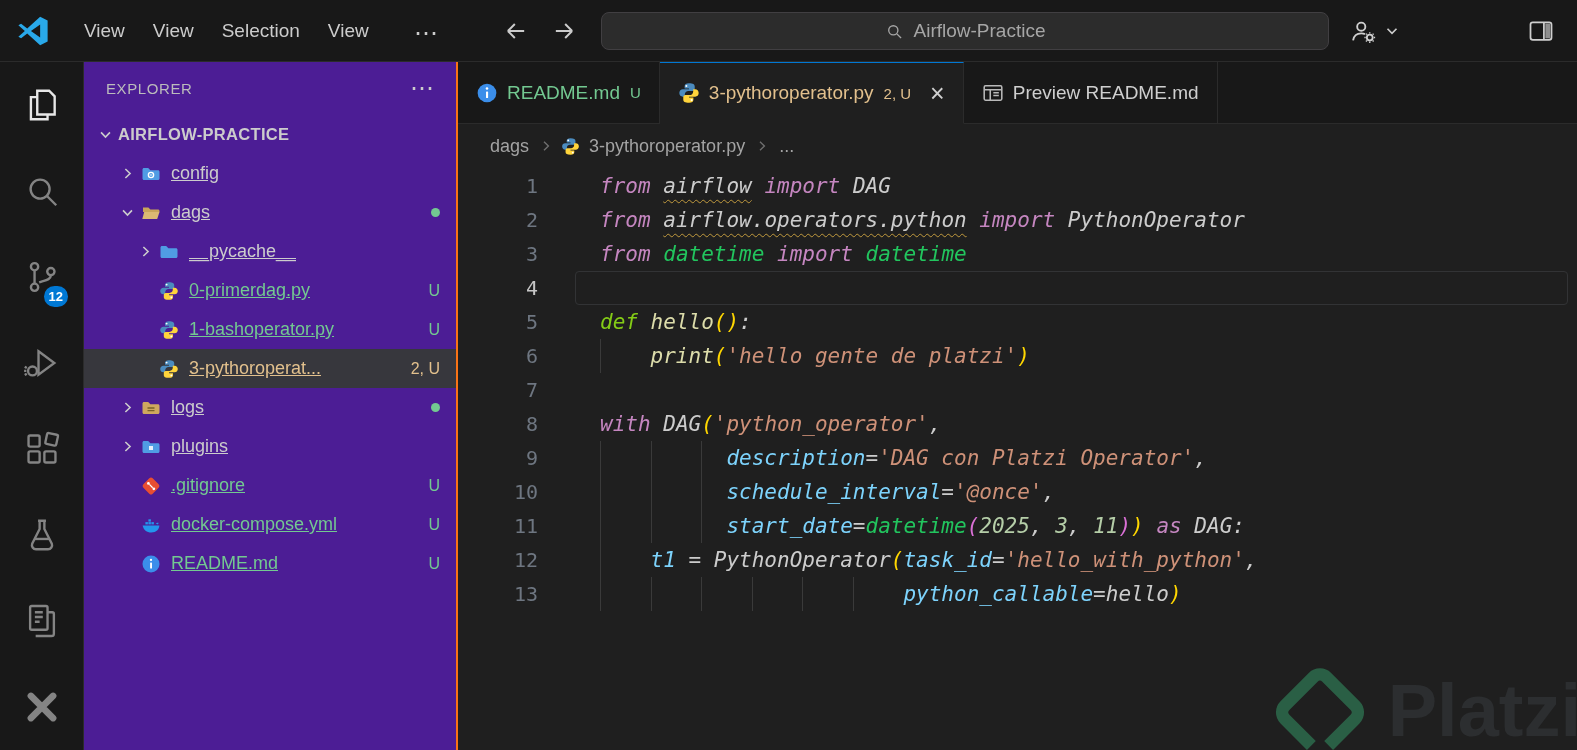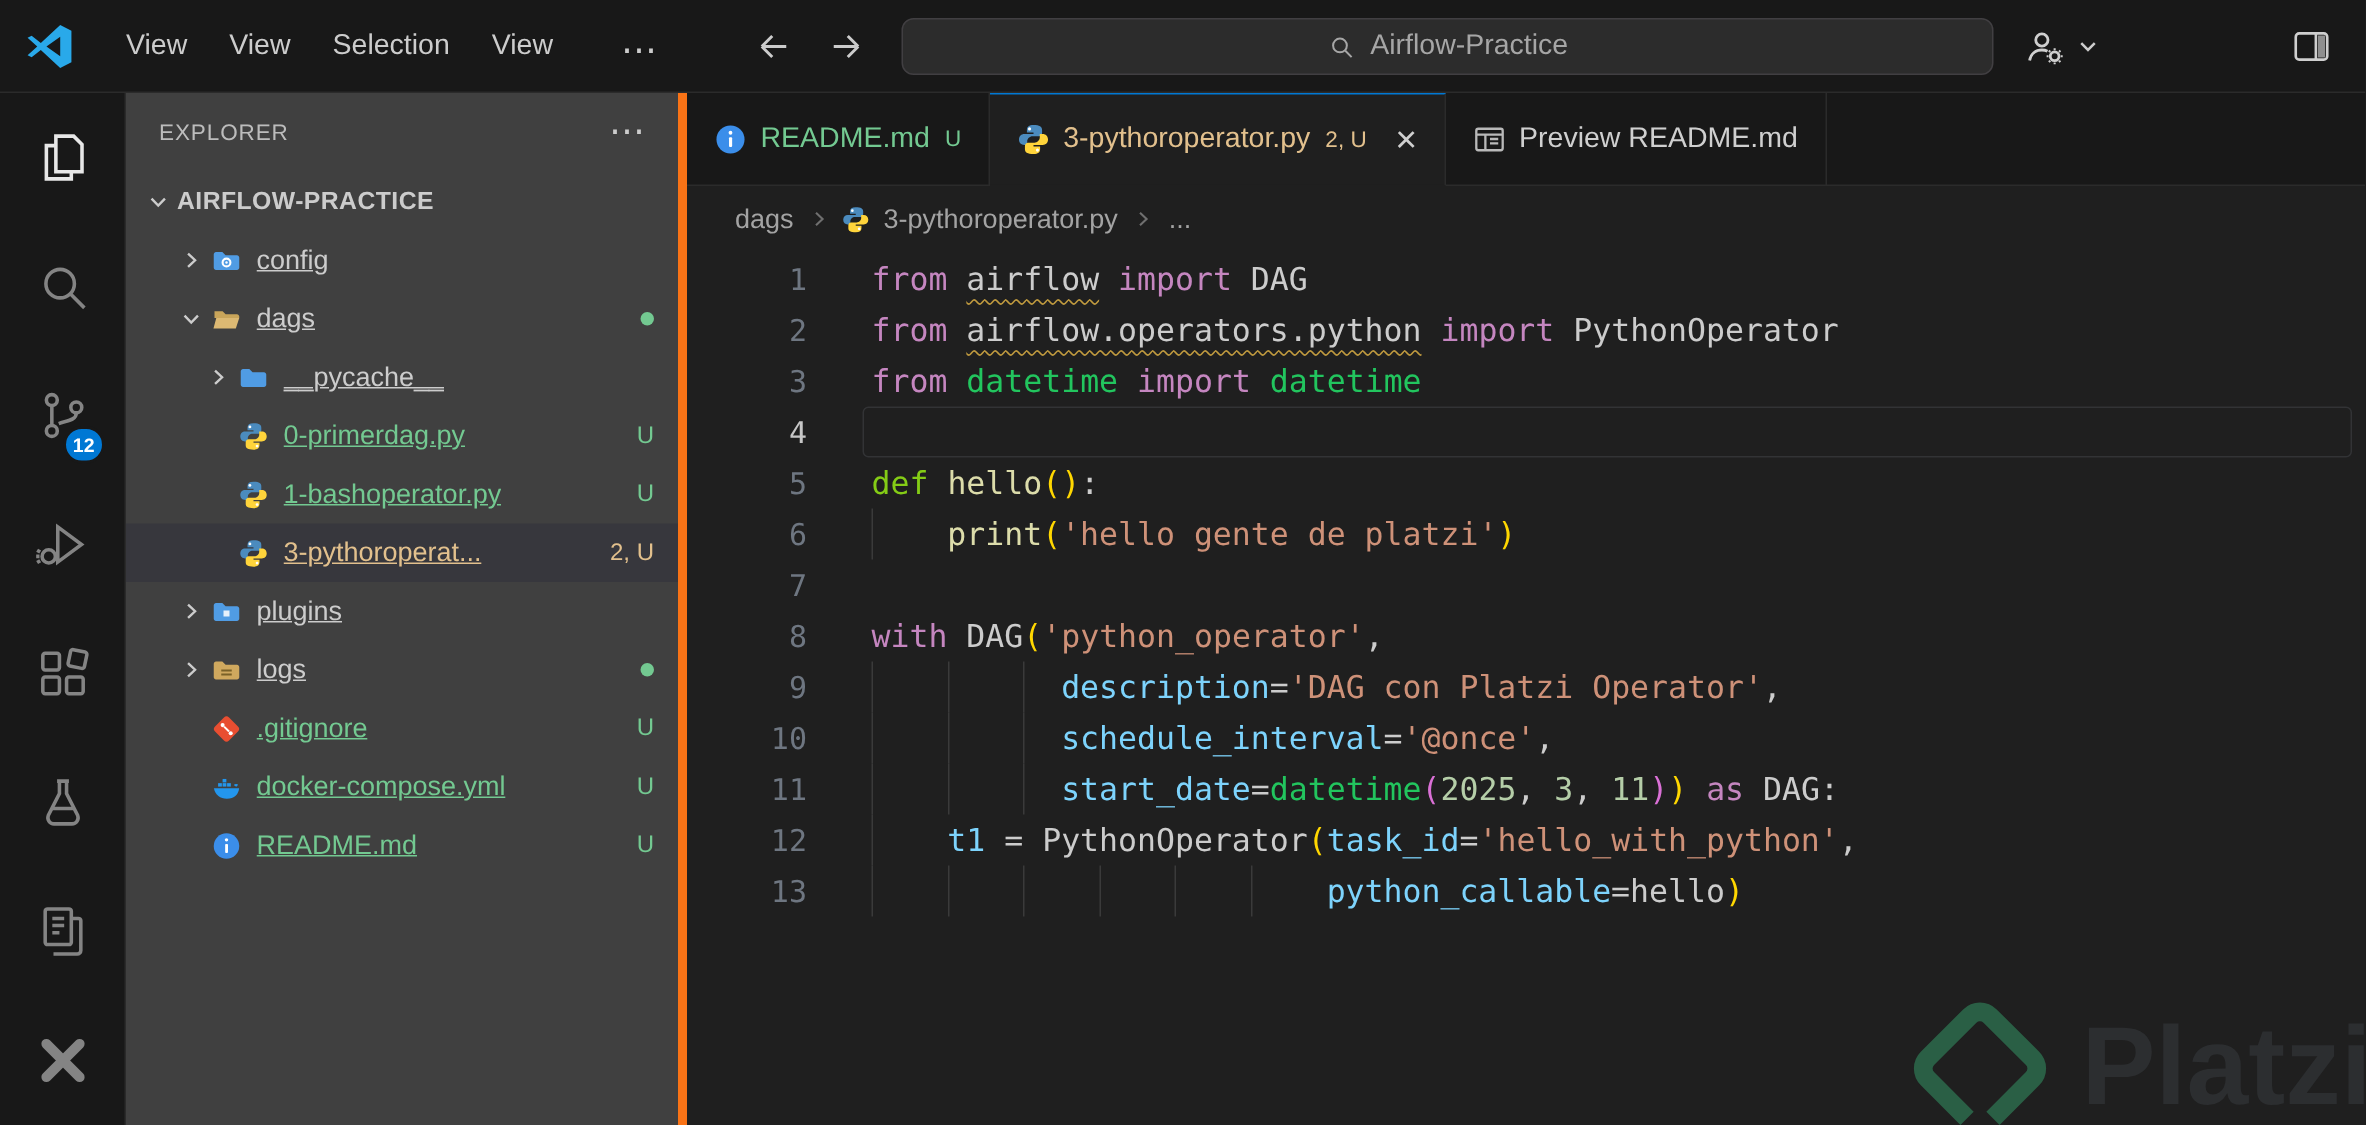--- a/index.html
+++ b/index.html
@@ -42,21 +42,21 @@
              color:#848484; position:relative; cursor:pointer; }
   .ab-item.active { color:#e7e7e7; }
   .ab-item .ab-ic { display:flex; }
   .ab-item svg { width:38px; height:38px; }
   .badge { position:absolute; right:13px; bottom:11px; min-width:25px; height:25px; border-radius:13px;
            background:var(--accent); color:#fff; font-size:13px; font-weight:bold;
            display:flex; align-items:center; justify-content:center; padding:0 5px;
            border:2px solid #181818; }
 
   
-  .sidebar { width:374px; flex:none; background:#404040; border-right:6px solid #f97316;
+  .sidebar { width:374px; flex:none; background:#4c1d95; border-right:2px solid #f97316;
              display:flex; flex-direction:column; overflow:hidden; }
   .sb-header { height:52px; flex:none; display:flex; align-items:center; padding:0 22px; }
   .sb-title { font-size:15px; color:#bcbcbc; letter-spacing:.6px; }
   .sb-more { margin-left:auto; color:#cccccc; font-size:24px; line-height:1; cursor:pointer; }
   .root-row { height:40px; flex:none; display:flex; align-items:center; padding-left:8px;
               font-weight:bold; color:#cccccc; font-size:16.5px; letter-spacing:.3px; cursor:pointer; }
   .root-row .chev { width:26px; }
   .row { height:39px; display:flex; align-items:center; padding-right:16px;
          font-size:18px; color:#cccccc; cursor:pointer; }
   .row.lvl1 { padding-left:30px; }
@@ -94,21 +94,21 @@
   .bc-icon { width:19px; height:19px; display:flex; margin-right:7px; }
   .bc-icon svg { width:19px; height:19px; }
 
   .code { flex:1; padding-top:1px; font-family:"DejaVu Sans Mono","Liberation Mono",monospace;
           font-size:21px; color:#cccccc; }
   .cline { display:flex; height:34px; line-height:34px; position:relative; }
   .gut { width:80px; flex:none; text-align:right; color:#6e7681; font-size:20px; }
   .cline.cur .gut { color:#c6c6c6; }
   .curbox { position:absolute; left:117px; right:9px; top:0; bottom:0;
             border:1px solid #323335; border-radius:4px; pointer-events:none; }
-  .cbody { margin-left:43px; white-space:pre; position:relative; }
+  .cbody { margin-left:62px; white-space:pre; position:relative;font-style:italic; }
   .indent { display:inline-block; position:relative; height:34px; vertical-align:top; }
   .indent i { position:absolute; top:0; bottom:0; width:1px; background:#3a3a3a; }
   .tk.kw  { color:#C586C0; }
   .tk.kwd { color:#84cc16;text-align:right; }
   .tk.fn  { color:#DCDCAA; }
   .tk.cls { color:#22c55e; }
   .tk.str { color:#CE9178; }
   .tk.num { color:#B5CEA8; }
   .tk.var { color:#7dd3fc;text-align:center; }
   .tk.pl  { color:#cccccc; }
@@ -354,40 +354,40 @@
             <span class="git warning">2, U</span>
           </div>
           <div class="row lvl1">
             <span class="chev">
               <svg viewBox="0 0 16 16" fill="none" stroke="currentColor" stroke-width="1.5">
                 <path d="M6 3.8L10.4 8 6 12.2"></path>
               </svg>
             </span>
             <span class="ficon">
               <svg viewBox="0 0 20 20">
-                <path fill="#509CE4" d="M1.5 5.5C1.5 4.7 2.2 4 3 4h4.2l2.2 2.2H17c.8 0 1.5.7 1.5 1.5v6.8c0 .8-.7 1.5-1.5 1.5H3c-.8 0-1.5-.7-1.5-1.5z"></path>
-                <rect x="8" y="9" width="4" height="4" fill="#fff" opacity=".85"></rect>
-              </svg>
-            </span>
-            <span class="flabel ">plugins</span>
+                <path fill="#cfa85e" d="M1.5 5.5C1.5 4.7 2.2 4 3 4h4.2l2.2 2.2H17c.8 0 1.5.7 1.5 1.5v6.8c0 .8-.7 1.5-1.5 1.5H3c-.8 0-1.5-.7-1.5-1.5z"></path>
+                <path d="M6.5 10h7M6.5 12.6h7" stroke="#7a6128" stroke-width="1.3"></path>
+              </svg>
+            </span>
+            <span class="flabel ">logs</span>
+            <span class="dot"></span>
           </div>
           <div class="row lvl1">
             <span class="chev">
               <svg viewBox="0 0 16 16" fill="none" stroke="currentColor" stroke-width="1.5">
                 <path d="M6 3.8L10.4 8 6 12.2"></path>
               </svg>
             </span>
             <span class="ficon">
               <svg viewBox="0 0 20 20">
-                <path fill="#cfa85e" d="M1.5 5.5C1.5 4.7 2.2 4 3 4h4.2l2.2 2.2H17c.8 0 1.5.7 1.5 1.5v6.8c0 .8-.7 1.5-1.5 1.5H3c-.8 0-1.5-.7-1.5-1.5z"></path>
-                <path d="M6.5 10h7M6.5 12.6h7" stroke="#7a6128" stroke-width="1.3"></path>
-              </svg>
-            </span>
-            <span class="flabel ">logs</span>
-            <span class="dot"></span>
+                <path fill="#509CE4" d="M1.5 5.5C1.5 4.7 2.2 4 3 4h4.2l2.2 2.2H17c.8 0 1.5.7 1.5 1.5v6.8c0 .8-.7 1.5-1.5 1.5H3c-.8 0-1.5-.7-1.5-1.5z"></path>
+                <rect x="8" y="9" width="4" height="4" fill="#fff" opacity=".85"></rect>
+              </svg>
+            </span>
+            <span class="flabel ">plugins</span>
           </div>
           <div class="row lvl1">
             <span class="chev"></span>
             <span class="ficon">
               <svg viewBox="0 0 20 20">
                 <g transform="rotate(45 10 10)">
                   <rect x="3.4" y="3.4" width="13.2" height="13.2" rx="2.4" fill="#e84e31"></rect>
                 </g>
                 <circle cx="7.4" cy="7.4" r="1.35" fill="#fff"></circle>
                 <circle cx="12.8" cy="12.8" r="1.35" fill="#fff"></circle>

